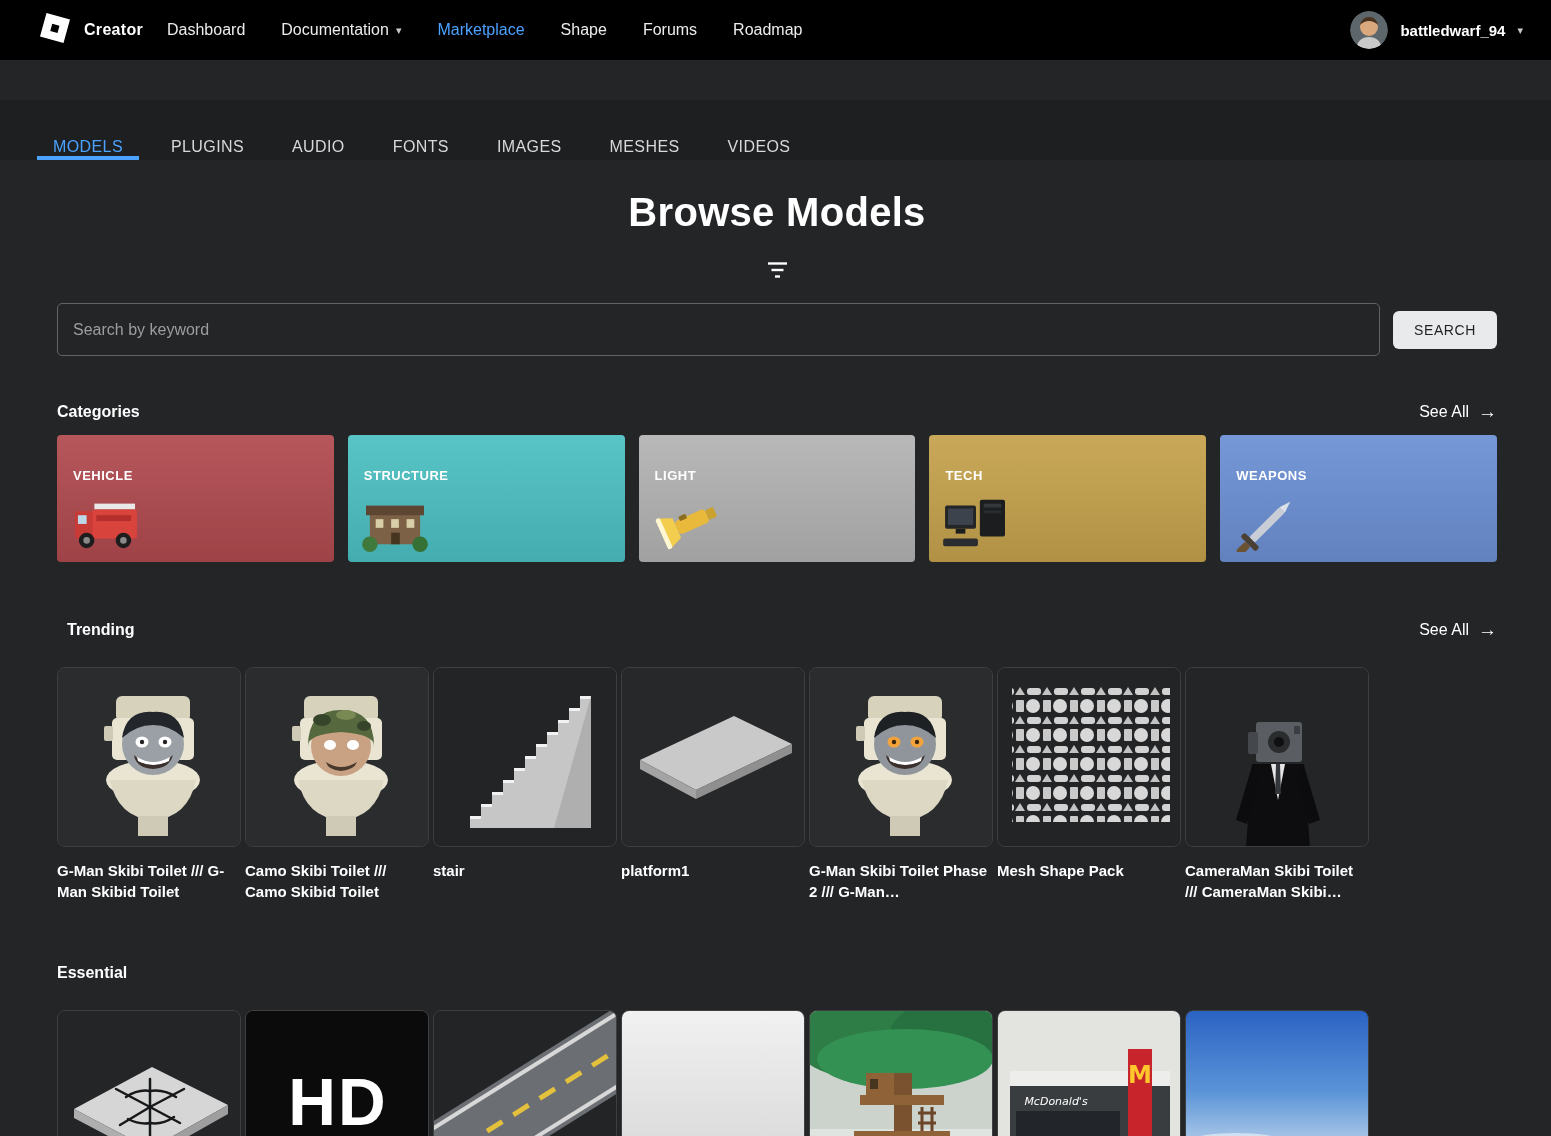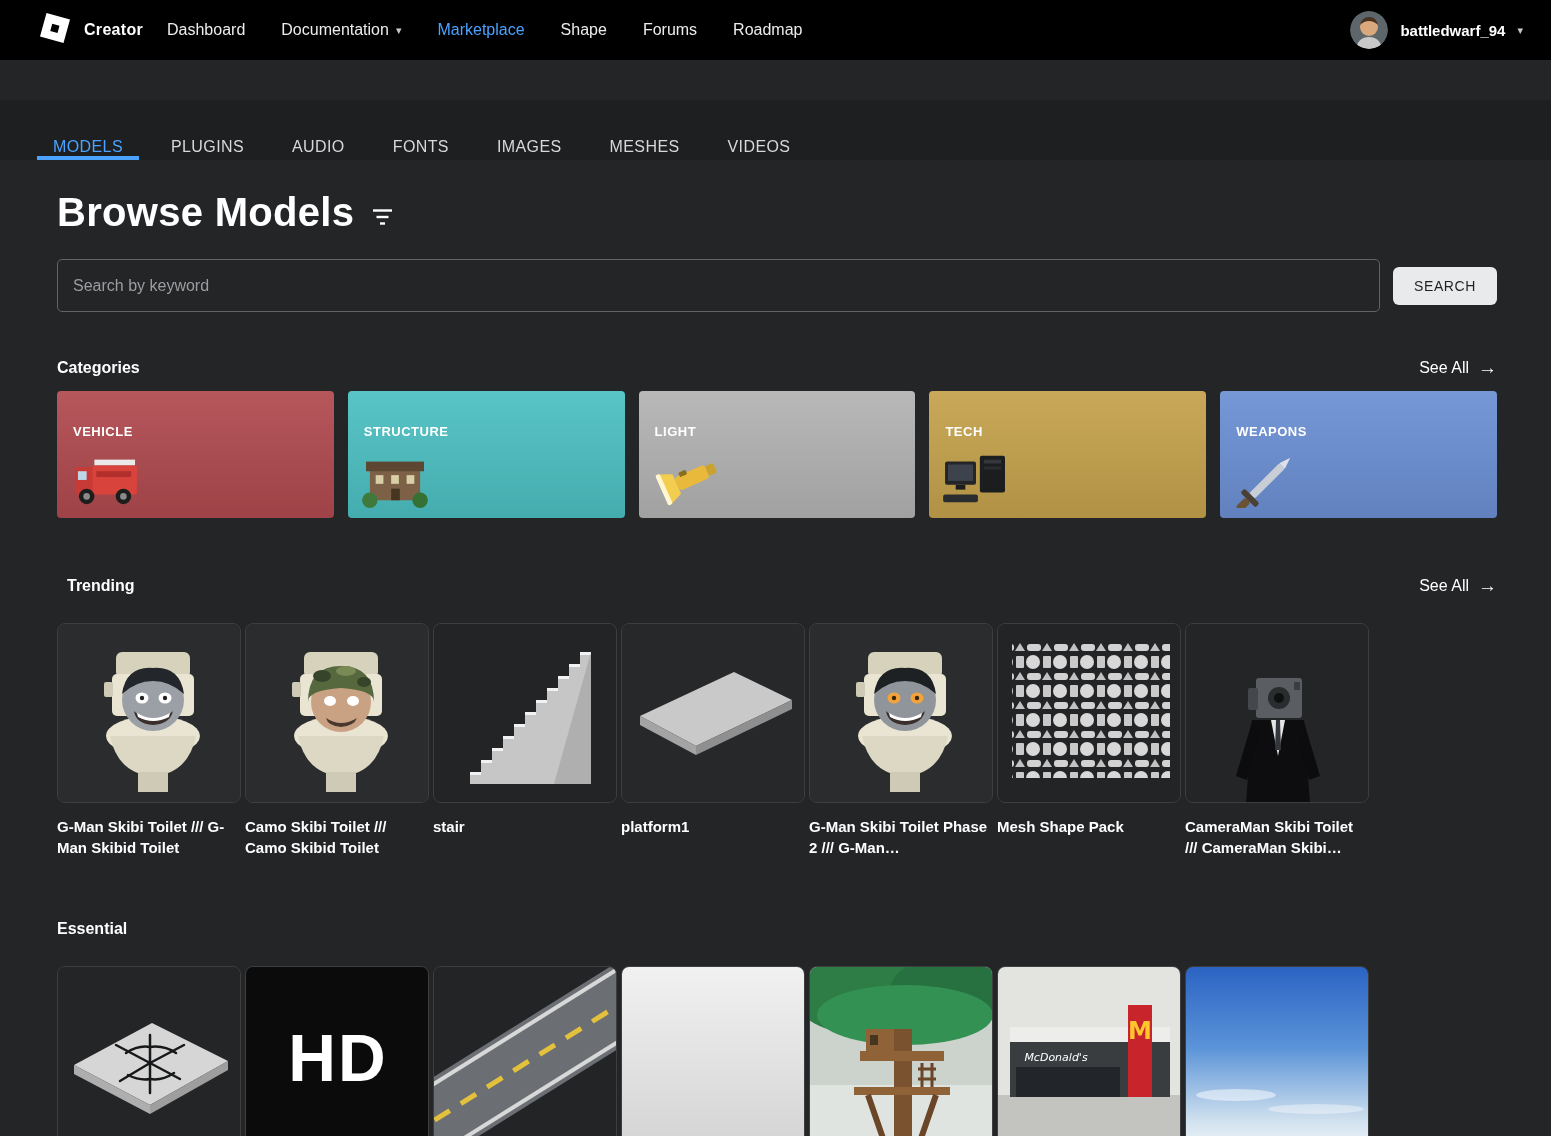--- a/index.html
+++ b/index.html
@@ -31,21 +31,21 @@
     margin-top:40px;
   }
   .tab{
     display:flex; align-items:center; padding:0 16px; margin-right:16px;
     font-size:16px; letter-spacing:0.4px; color:#d6d8da; cursor:pointer;
     border-bottom:4px solid transparent; padding-top:4px;
   }
   .tab.active{ color:var(--accent); border-bottom-color:var(--accent); }
   
   main{ padding:0 54px 0 57px; }
-  .page-title-row{ display:flex; align-items:center; gap:18px; margin-top:30px; }
+  .page-title-row{ display:flex; align-items:center; gap:18px; margin-top:30px;flex-direction:column; }
   h1{ margin:0; font-size:40px; font-weight:800; letter-spacing:0.3px; }
   .filter-btn{ cursor:pointer; display:flex; align-items:center; margin-top:8px; }
   .search-row{ display:flex; align-items:center; gap:13px; margin-top:24px; }
   .search-input{
     flex:1; height:53px; background:transparent; border:1px solid #616467;
     border-radius:5px; color:#fff; font-size:16px; padding:0 15px;
     font-family:"Liberation Sans","DejaVu Sans",sans-serif; outline:none;
   }
   .search-input::placeholder{ color:#9b9da0; }
   .search-btn{

